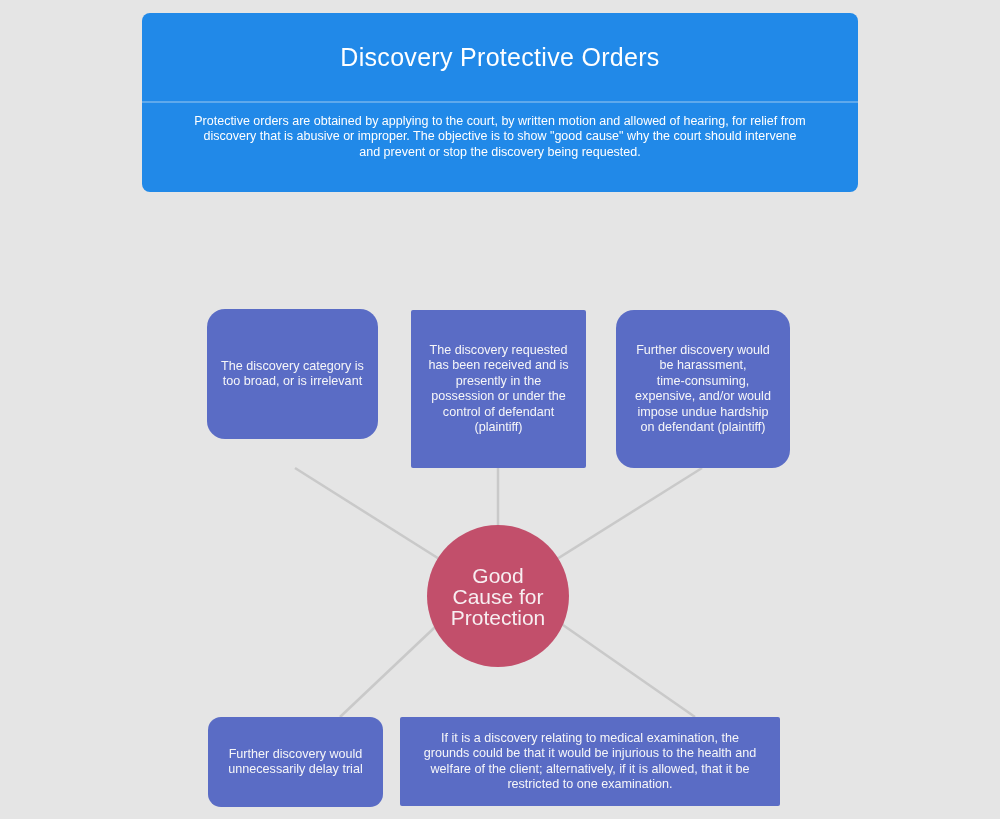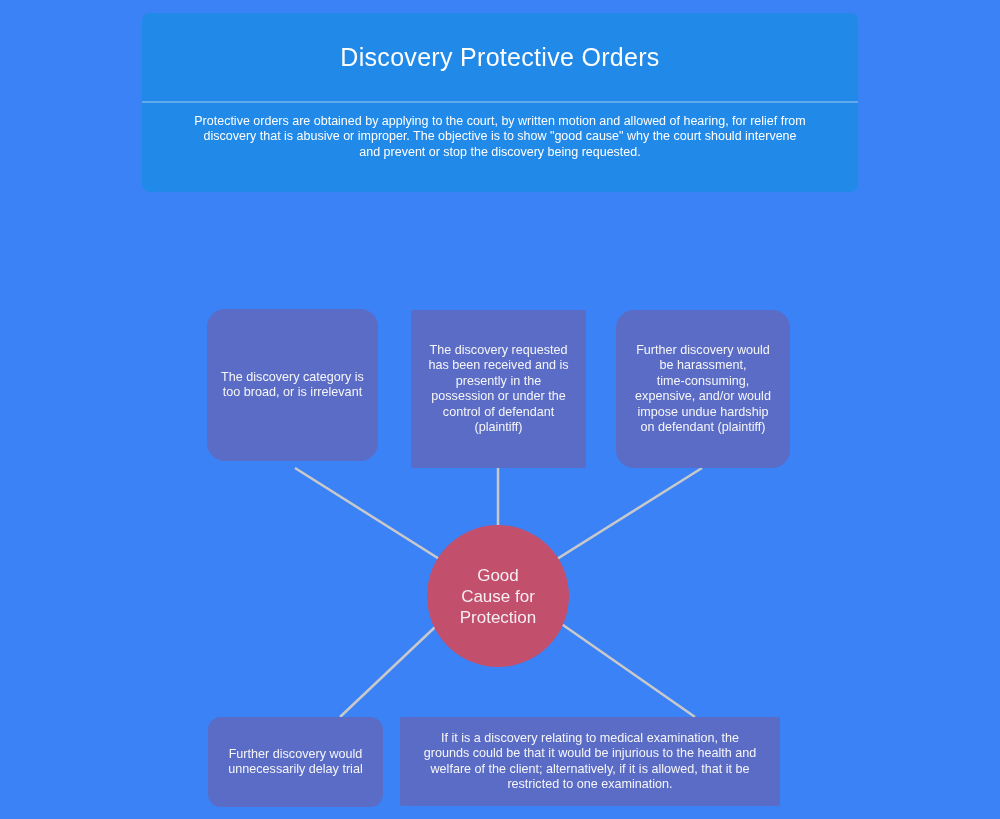--- a/index.html
+++ b/index.html
@@ -1,20 +1,20 @@
 <!DOCTYPE html>
 <html><head>
 <meta charset="utf-8">
 <style>
   html, body { margin: 0; padding: 0; background: #000; }
   .canvas {
     position: relative;
     width: 1000px;
     height: 819px;
-    background: #3b82f6;
+    background: #e5e5e5;
     font-family: "Liberation Sans", sans-serif;
     overflow: hidden;
   }
 
   
   .lines-layer {
     position: absolute;
     left: 0; top: 0;
     width: 1000px; height: 819px;
     z-index: 1;
@@ -58,39 +58,39 @@
     align-items: center;
     justify-content: center;
     text-align: center;
     font-size: 12.6px;
     line-height: 15.5px;
     white-space: pre-line;
     z-index: 2;
     box-sizing: border-box;
     padding: 4px 6px;
   }
-  .node-top-left  { left: 207px; top: 309px; width: 171px; height: 152px; border-radius: 18px; }
+  .node-top-left  { left: 207px; top: 309px; width: 171px; height: 130px; border-radius: 18px; }
   .node-top-mid   { left: 411px; top: 310px; width: 175px; height: 158px; border-radius: 2px; }
   .node-top-right { left: 616px; top: 310px; width: 174px; height: 158px; border-radius: 18px; }
   .node-bot-left  { left: 208px; top: 717px; width: 175px; height: 90px;  border-radius: 13px; }
   .node-bot-right { left: 400px; top: 717px; width: 380px; height: 89px;  border-radius: 2px; }
 
   
   .center-circle {
     position: absolute;
     left: 427px; top: 525px;
     width: 142px; height: 142px;
     border-radius: 50%;
     background: #c24f6b;
     color: #f7eef1;
     display: flex;
     align-items: center;
     justify-content: center;
     text-align: center;
-    font-size: 17px;
+    font-size: 21px;
     line-height: 21px;
     white-space: pre-line;
     z-index: 3;
   }
 </style>
 </head>
 <body>
 
 <div class="canvas">
 

